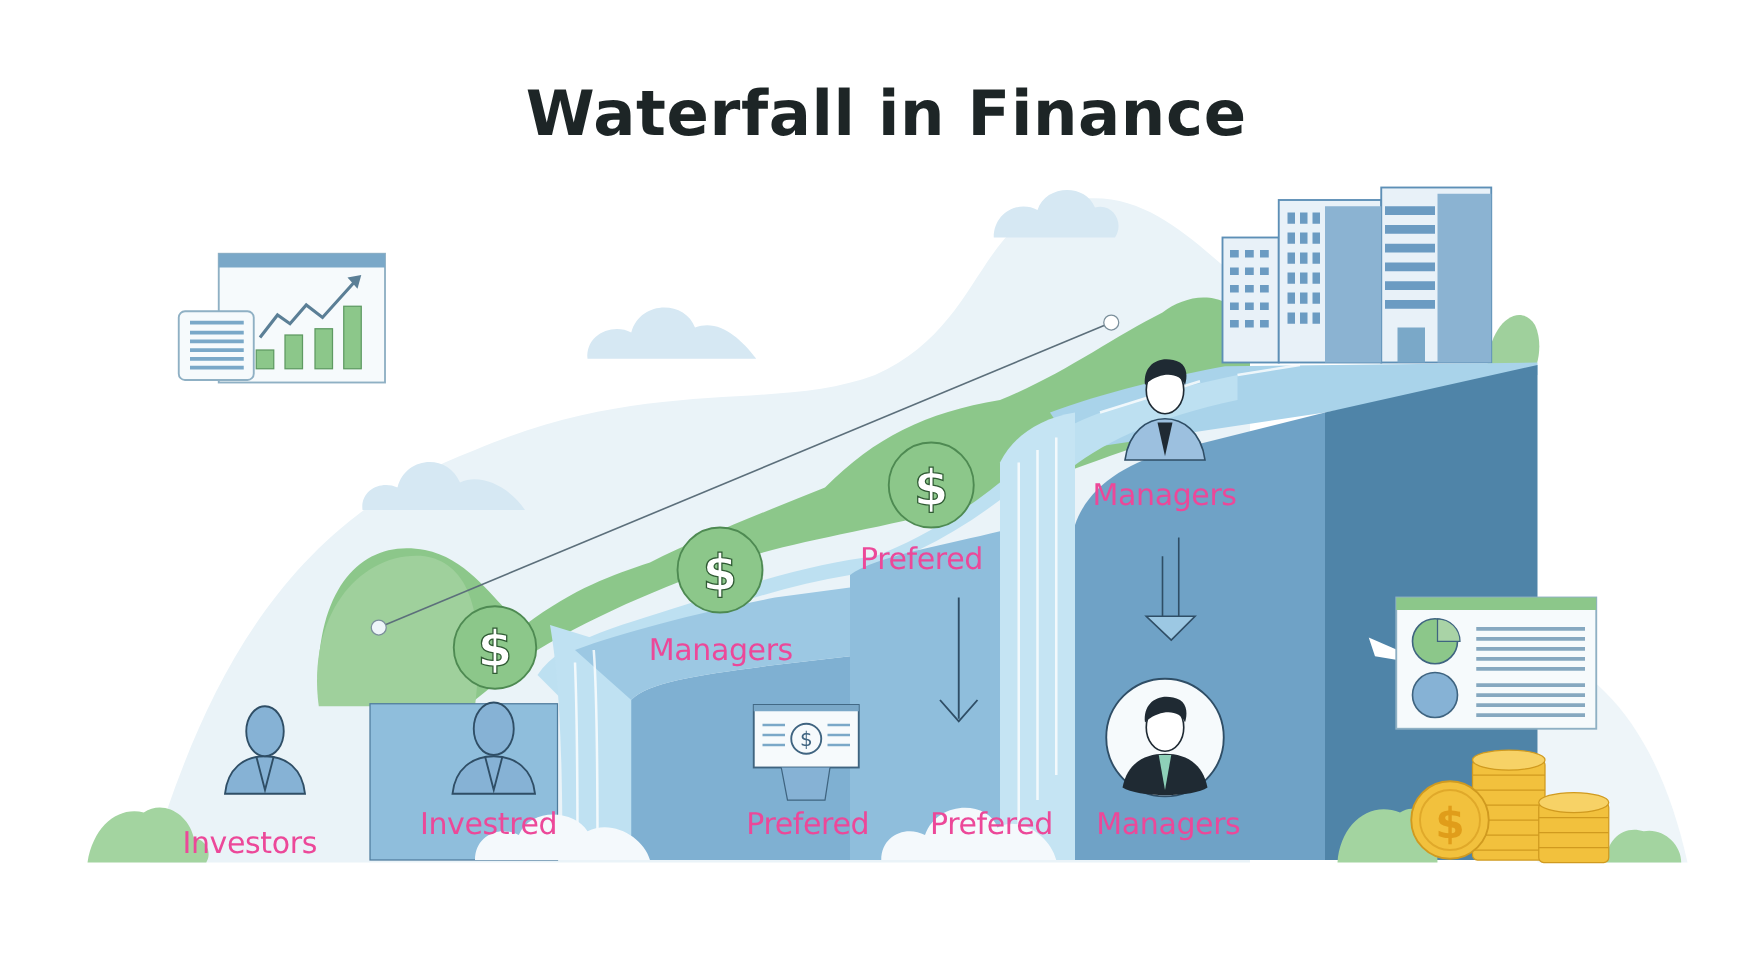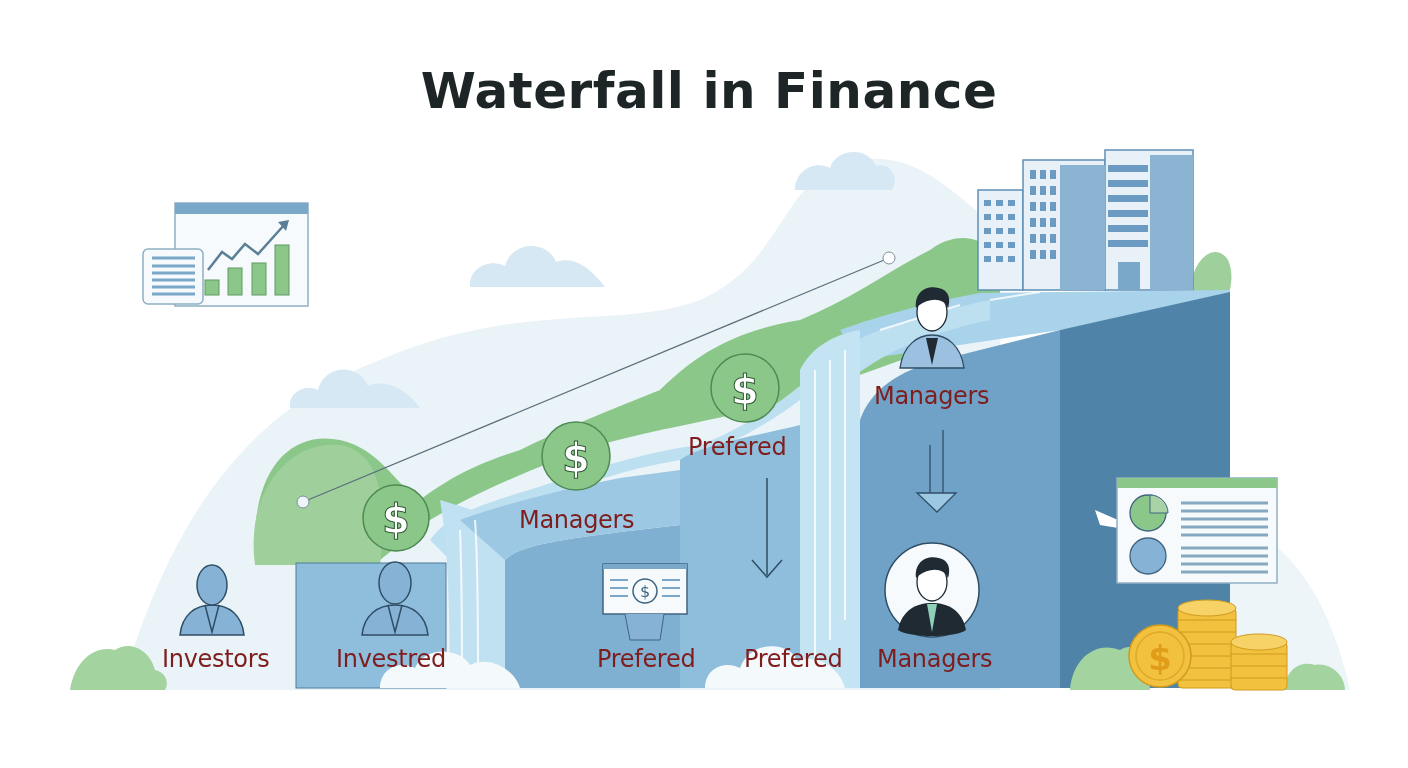--- a/index.html
+++ b/index.html
@@ -1,19 +1,19 @@
 <!DOCTYPE html>
 <html><head>
 <meta charset="utf-8">
 <style>
   html,body{margin:0;padding:0;background:#ffffff;}
   body{width:1408px;height:768px;overflow:hidden;position:relative;font-family:"Liberation Sans","DejaVu Sans",sans-serif;}
   .title{position:absolute;left:0;top:62px;width:1418px;text-align:center;font-family:"DejaVu Sans",sans-serif;font-weight:bold;font-size:50px;color:#1d2526;letter-spacing:0.5px;}
   svg.scene{position:absolute;left:0;top:0;}
-  .label{position:absolute;font-family:"DejaVu Sans",sans-serif;font-size:24px;color:#7f1d1d;white-space:nowrap;letter-spacing:-0.3px;}
+  .label{position:absolute;font-family:"DejaVu Sans",sans-serif;font-size:24px;color:#ec4899;white-space:nowrap;letter-spacing:-0.3px;}
 </style>
 </head>
 <body>
 
 <svg class="scene" width="1408" height="768" viewBox="0 0 1408 768" xmlns="http://www.w3.org/2000/svg">
 
   <path d="M120 690 C160 560 220 420 380 360 C520 300 620 330 700 300 C790 260 780 170 860 160 C920 150 960 200 1000 230 L1000 690 Z" fill="#eaf3f8"></path>
   <path d="M1230 520 C1290 540 1330 600 1350 690 L1230 690 Z" fill="#eef5f9"></path>
 
   <g fill="#d6e8f3">
@@ -240,20 +240,20 @@
       </g>
     <ellipse cx="1259" cy="642" rx="28" ry="8" fill="#f7d266" stroke="#d09a1f"></ellipse>
     <circle cx="1160" cy="656" r="31" fill="#f2c13d" stroke="#d09a1f" stroke-width="1.5"></circle>
     <circle cx="1160" cy="656" r="24" fill="none" stroke="#e0a92a" stroke-width="1.5"></circle>
     <text x="1160" y="670" text-anchor="middle" font-family="DejaVu Sans, sans-serif" font-weight="bold" font-size="34" fill="#e09d1a">$</text>
   </g>
 </svg>
 
 <div class="title">Waterfall in Finance</div>
 
-<div class="label" style="left:146px;top:645px;margin-left:16px;">Investors</div>
+<div class="label" style="left:146px;top:660px;">Investors</div>
 <div class="label" style="left:336px;top:645px;">Investred</div>
 <div class="label" style="left:519px;top:506px;">Managers</div>
 <div class="label" style="left:688px;top:433px;">Prefered</div>
 <div class="label" style="left:597px;top:645px;">Prefered</div>
 <div class="label" style="left:744px;top:645px;">Prefered</div>
 <div class="label" style="left:874px;top:382px;">Managers</div>
 <div class="label" style="left:877px;top:645px;">Managers</div>
 
 </body></html>

